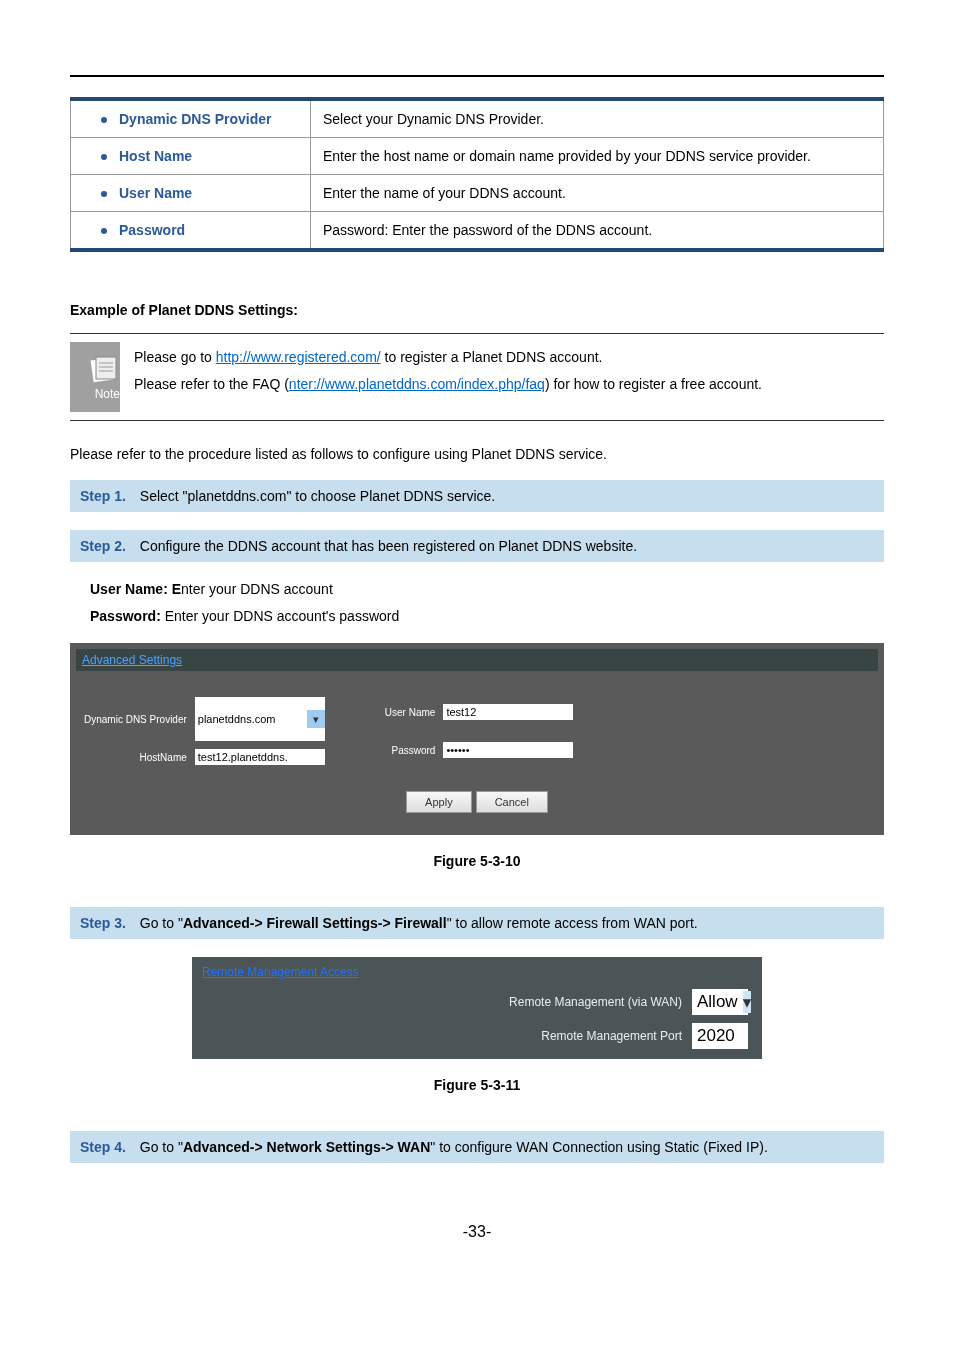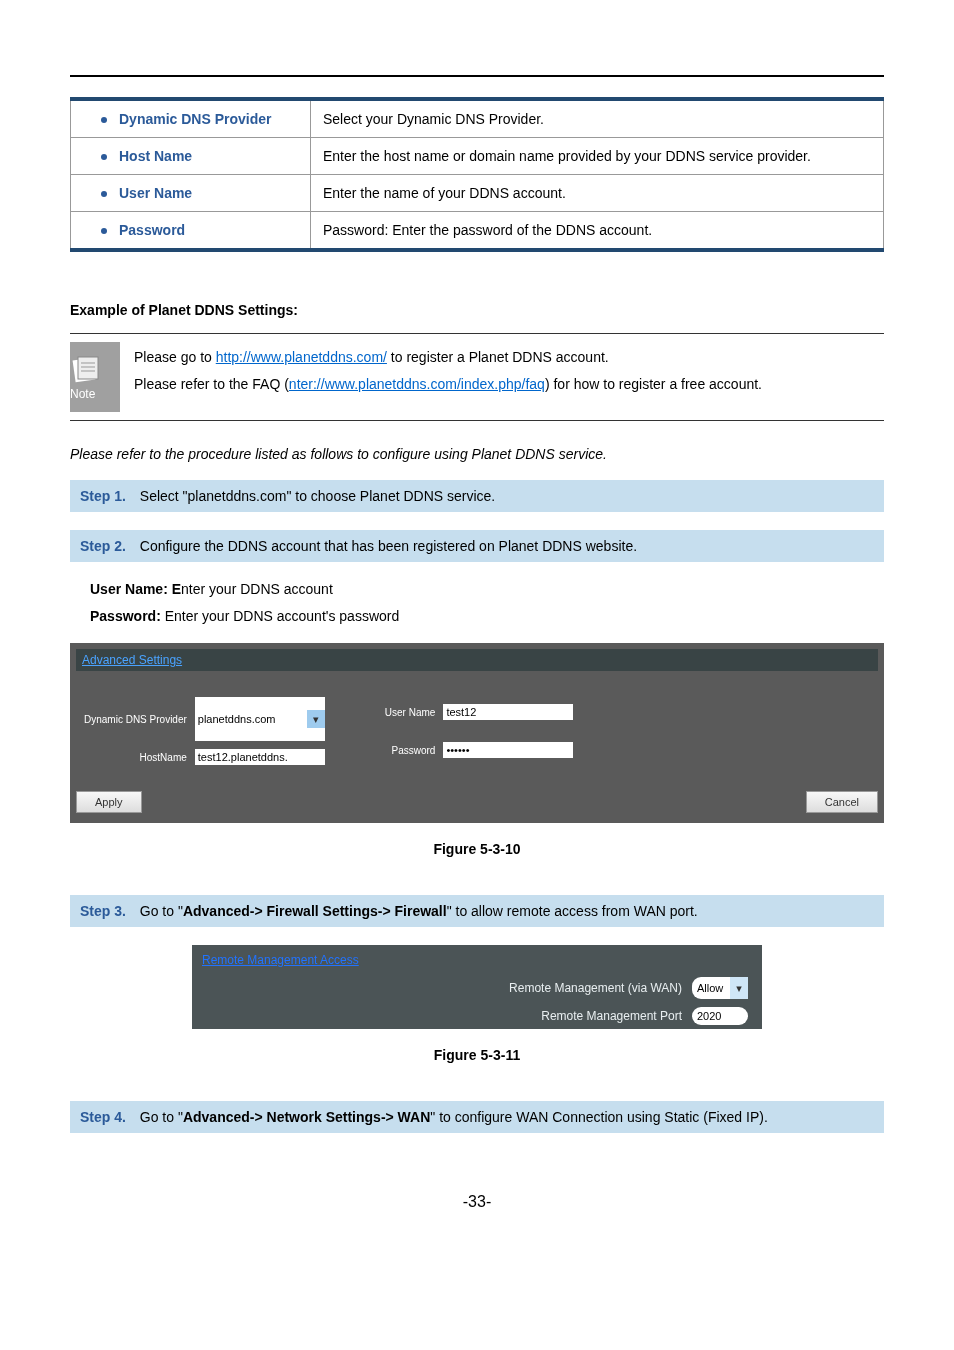--- a/index.html
+++ b/index.html
@@ -50,40 +50,39 @@
       border-bottom: 1px solid #333;
       width: 100%;
       margin-bottom: 25px;
     }
     .note-icon {
       width: 50px;
       height: 70px;
       background: #a0a0a0;
       display: flex;
       flex-direction: column;
-      align-items: flex-start;
+      align-items: flex-end;
       justify-content: center;
       margin: 8px 14px 8px 0;
       flex-shrink: 0;
     }
     .note-icon svg { width: 32px; height: 32px; }
     .note-icon .note-text {
       color: #fff;
       font-size: 12px;
       margin-top: 2px;
     }
     .note-content {
       flex: 1;
       padding: 10px 0;
       line-height: 1.9;
     }
     a.link { color: #0066cc; text-decoration: underline; }
     .intro {
       margin: 18px 0;
-      font-style: italic;
     }
     .step-bar {
       background: #c6deee;
       padding: 8px 10px;
       margin-top: 18px;
     }
     .step-label {
       color: #2b5a99;
       font-weight: bold;
       margin-right: 10px;
@@ -152,41 +151,41 @@
       width: 18px;
       height: 18px;
       display: inline-flex;
       align-items: center;
       justify-content: center;
       color: #333;
     }
     .btn-row {
       display: flex;
       gap: 4px;
-      justify-content: space-between;
+      justify-content: center;
       margin-top: 10px;
-      margin-bottom: 4px;
+      margin-bottom: 16px;
     }
     .btn {
       background: linear-gradient(#f8f8f8,#ddd);
       border: 1px solid #999;
       color: #333;
       padding: 4px 18px;
       font-size: 11px;
     }
     .fig-caption {
       text-align: center;
       font-weight: bold;
       margin: 18px 0 38px 0;
     }
     .screenshot2 {
       background: #4b5456;
       width: 570px;
       margin: 18px auto 0 auto;
-      padding: 6px 10px 4px 10px;
+      padding: 6px 10px 10px 10px;
       color: #fff;
       font-family: Verdana, Arial, sans-serif;
       font-size: 12px;
     }
     .rma-header {
       color: #2173ff;
       text-decoration: underline;
       padding: 2px 0 6px 0;
     }
     .rma-rows {
@@ -198,26 +197,25 @@
       padding: 4px 4px 0 0;
     }
     .rma-label {
       color: #e8eef0;
       text-align: right;
       font-size: 12px;
     }
     .rma-input {
       background: #fff;
       color: #000;
-      font-size: 11px;
+      font-size: 17px;
       padding: 3px 5px;
       width: 56px;
       display: inline-flex;
       align-items: center;
-      border-radius: 9px;
     }
     .rma-input.sel { padding: 0; }
     .rma-input.sel .svtext { padding: 3px 5px; flex: 1; }
     .rma-input.sel .chev {
       background: #cfe6f7;
       width: 18px;
       height: 22px;
       display: inline-flex;
       align-items: center;
       justify-content: center;
@@ -264,21 +262,21 @@
       <rect x="4" y="6" width="20" height="22" fill="#fff" transform="rotate(-8 14 17)"></rect>
       <rect x="8" y="4" width="20" height="22" fill="#eee" stroke="#888" stroke-width="1"></rect>
       <line x1="11" y1="10" x2="25" y2="10" stroke="#999"></line>
       <line x1="11" y1="14" x2="25" y2="14" stroke="#999"></line>
       <line x1="11" y1="18" x2="25" y2="18" stroke="#999"></line>
     </svg>
     <span class="note-text">Note</span>
   </div>
   <div class="note-content">
     <p>
-      <span>Please go to </span><a class="link" href="#">http://www.planetddns.com/</a><span> to register a Planet DDNS account.</span>
+      <span>Please go to </span><a class="link" href="#">http://www.registered.com/</a><span> to register a Planet DDNS account.</span>
     </p>
     <p>
       <span>Please refer to the FAQ (</span><a class="link" href="#">nter://www.planetddns.com/index.php/faq</a><span>) for how to register a free account.</span>
     </p>
   </div>
 </div>
 
 <p class="intro">Please refer to the procedure listed as follows to configure using Planet DDNS service.</p>
 
 <div class="step-bar">

